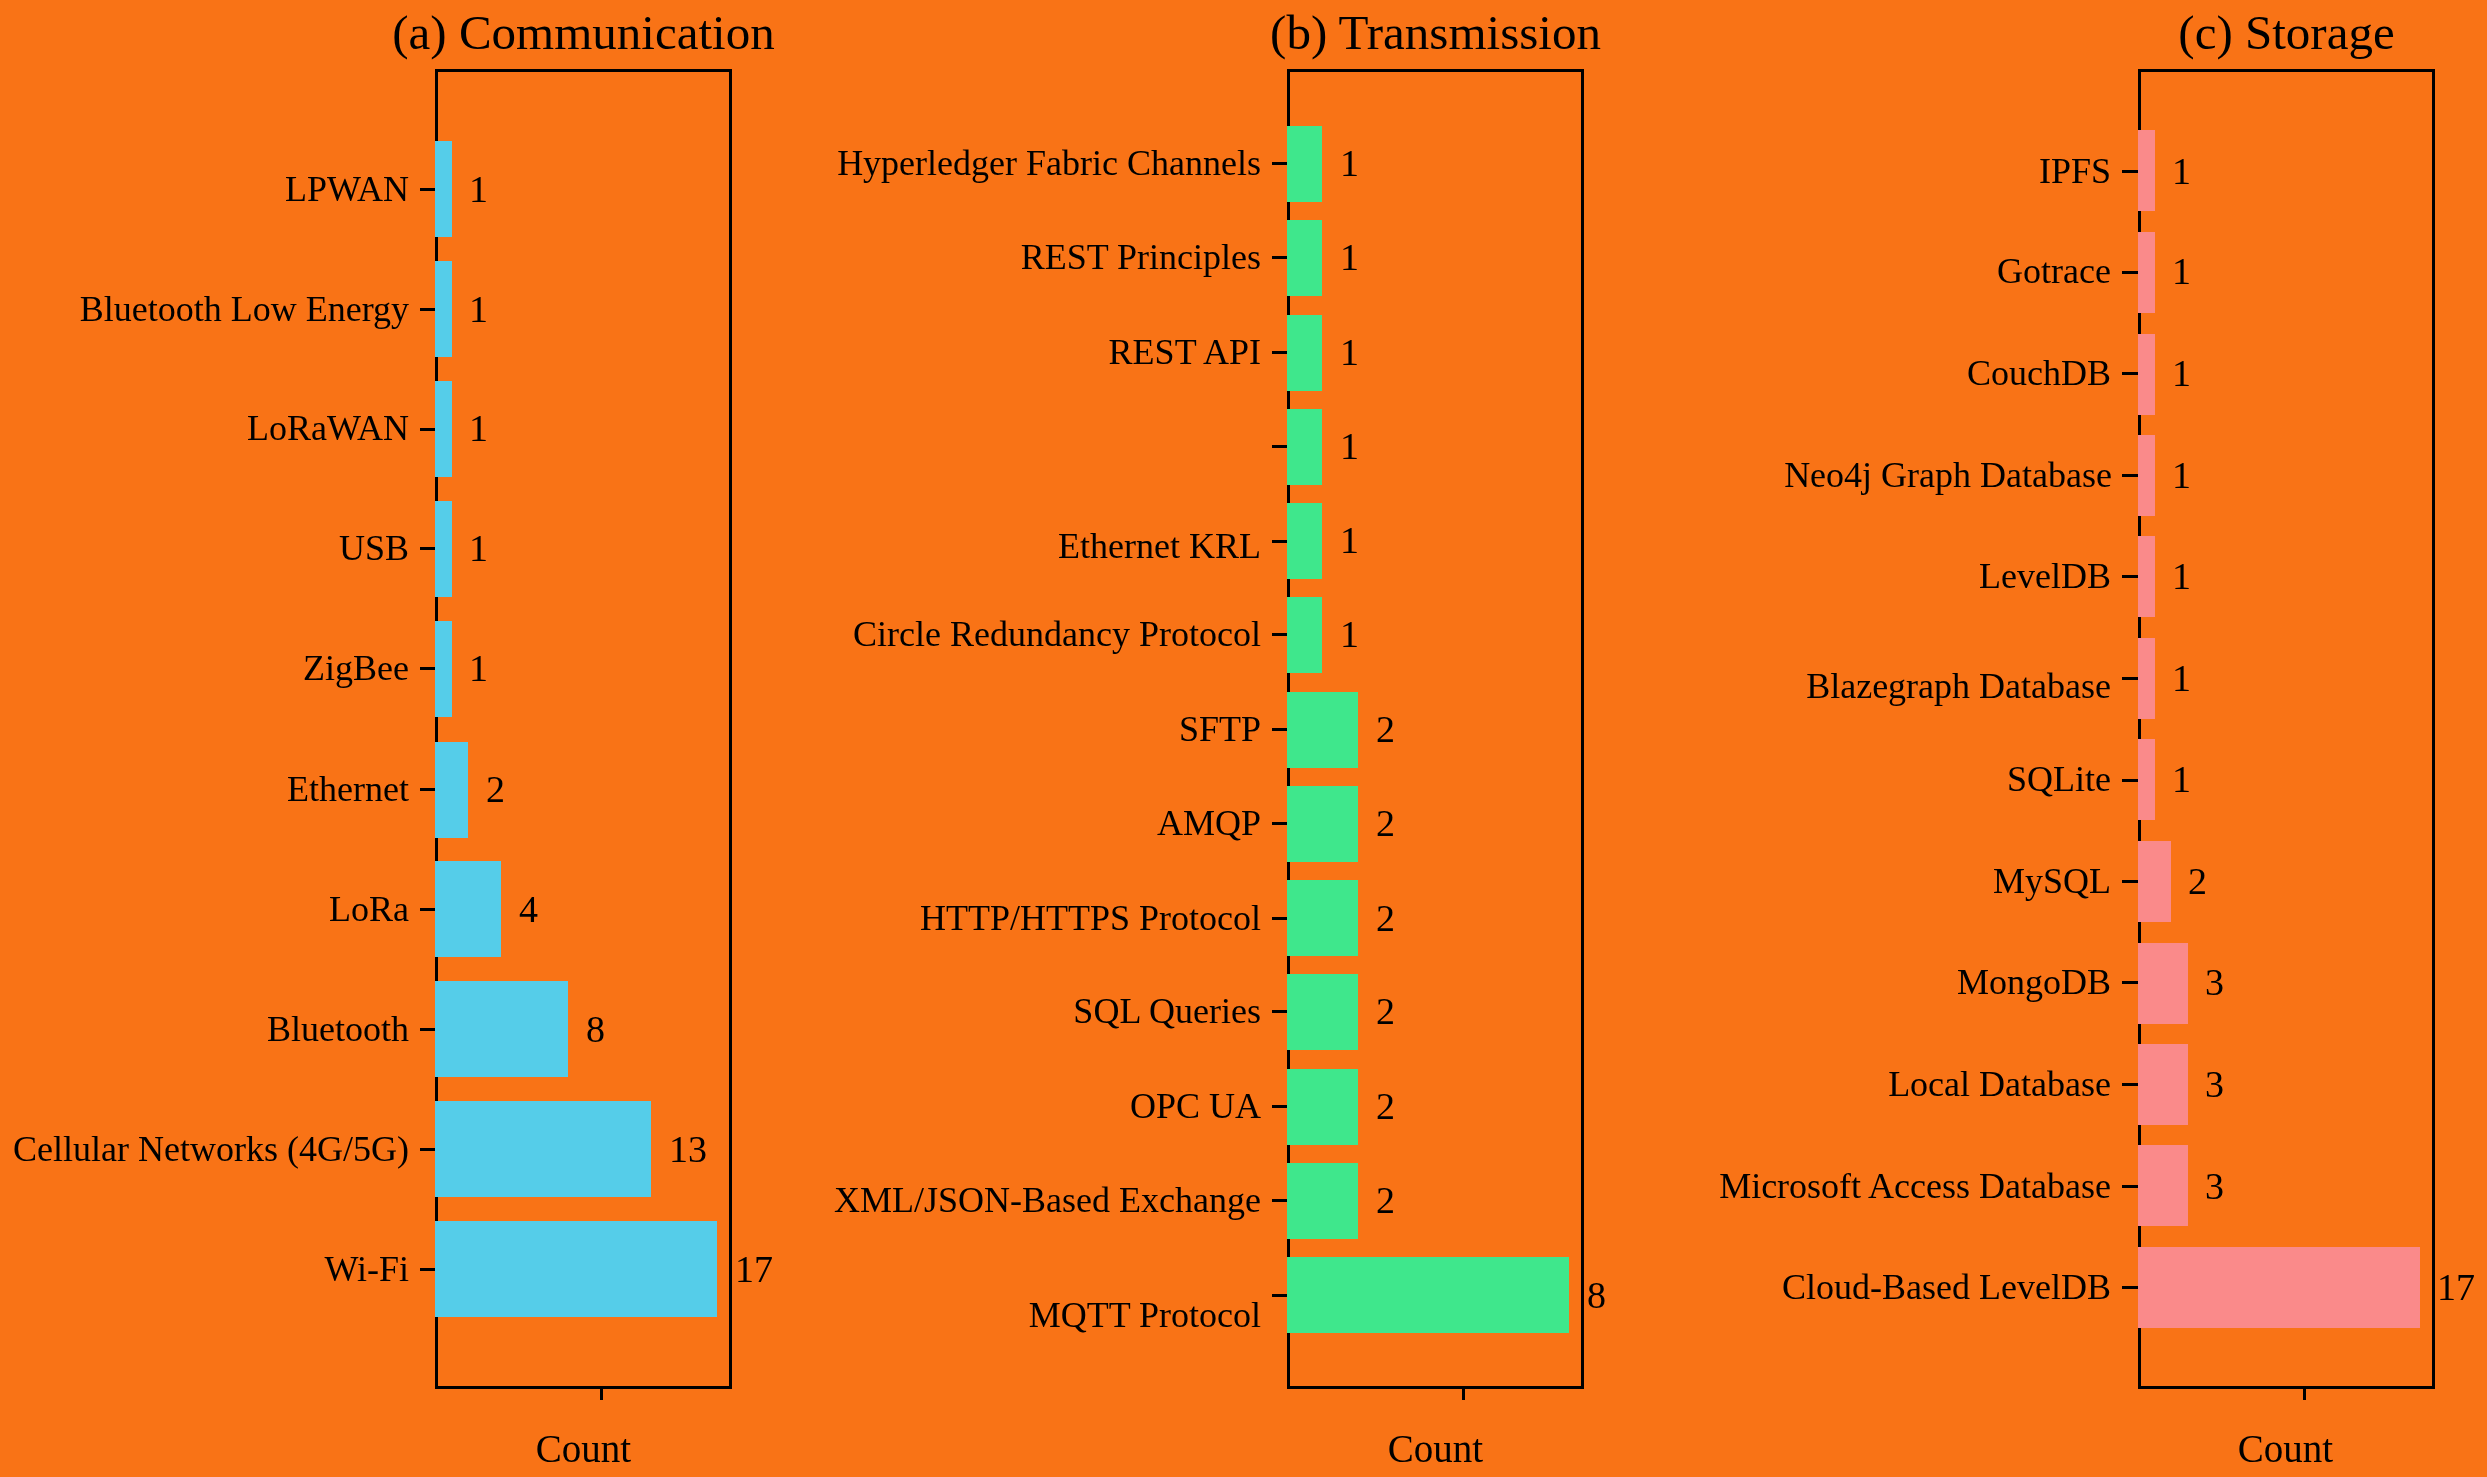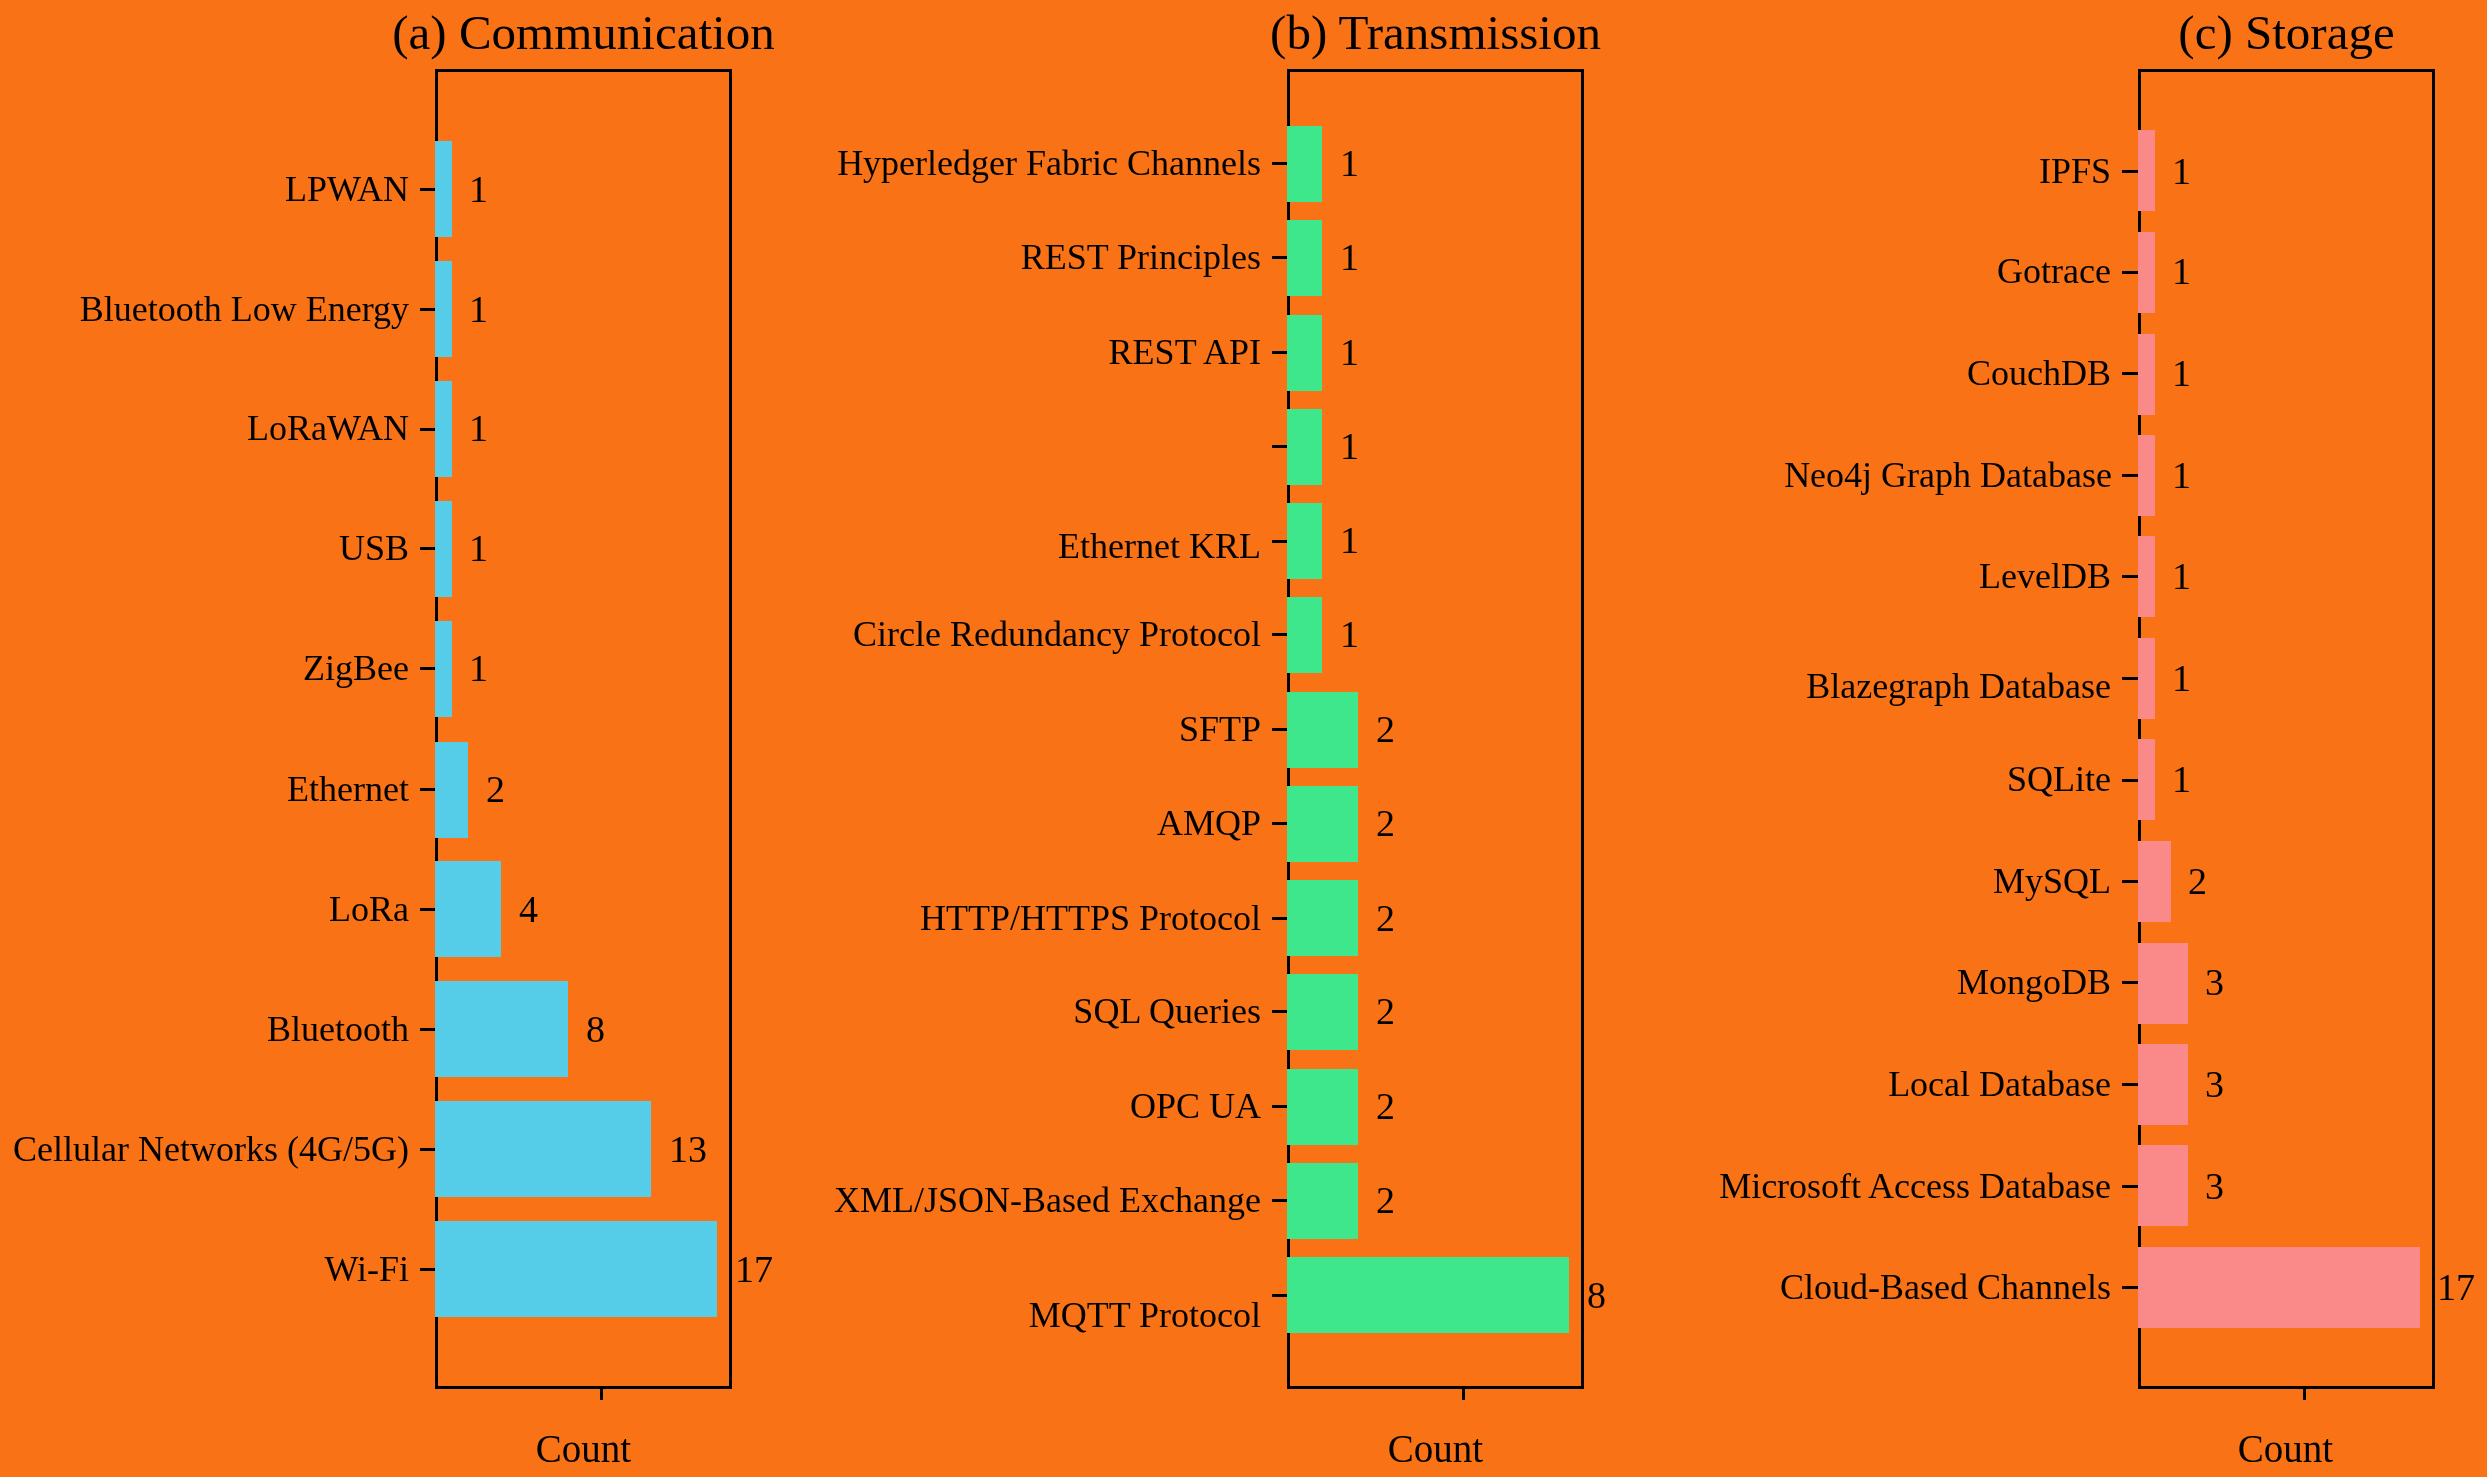--- a/index.html
+++ b/index.html
@@ -181,21 +181,21 @@
       <div class="bar" style="left: 2138px; top: 943px; width: 50px; height: 81px; background: rgb(250, 138, 138);"></div>
       <div class="val-label" style="left: 2205px; width: 126px; top: 959px;">3</div>
       <div class="cat-label" style="left: 0px; width: 2111px; top: 1061px;">Local Database</div>
       <div class="y-tick" style="left: 2122px; top: 1083px; width: 16px; height: 3.2px;"></div>
       <div class="bar" style="left: 2138px; top: 1044px; width: 50px; height: 81px; background: rgb(250, 138, 138);"></div>
       <div class="val-label" style="left: 2205px; width: 126px; top: 1061px;">3</div>
       <div class="cat-label" style="left: 0px; width: 2111px; top: 1163px;">Microsoft Access Database</div>
       <div class="y-tick" style="left: 2122px; top: 1185px; width: 16px; height: 3.2px;"></div>
       <div class="bar" style="left: 2138px; top: 1145px; width: 50px; height: 81px; background: rgb(250, 138, 138);"></div>
       <div class="val-label" style="left: 2205px; width: 126px; top: 1163px;">3</div>
-      <div class="cat-label" style="left: 0px; width: 2111px; top: 1264px;">Cloud-Based Channels</div>
+      <div class="cat-label" style="left: 0px; width: 2111px; top: 1264px;">Cloud-Based LevelDB</div>
       <div class="y-tick" style="left: 2122px; top: 1286px; width: 16px; height: 3.2px;"></div>
       <div class="bar" style="left: 2138px; top: 1247px; width: 282px; height: 81px; background: rgb(250, 138, 138);"></div>
       <div class="val-label" style="left: 2437px; width: 126px; top: 1264px;">17</div>
       <div class="x-tick" style="left: 2303px; top: 1389px; width: 3.2px; height: 11px;"></div>
       <div class="x-axis-label" style="left: 2049px; width: 473px; top: 1425px;">Count</div>
     </div>
   </div>
 
 
 </body></html>

